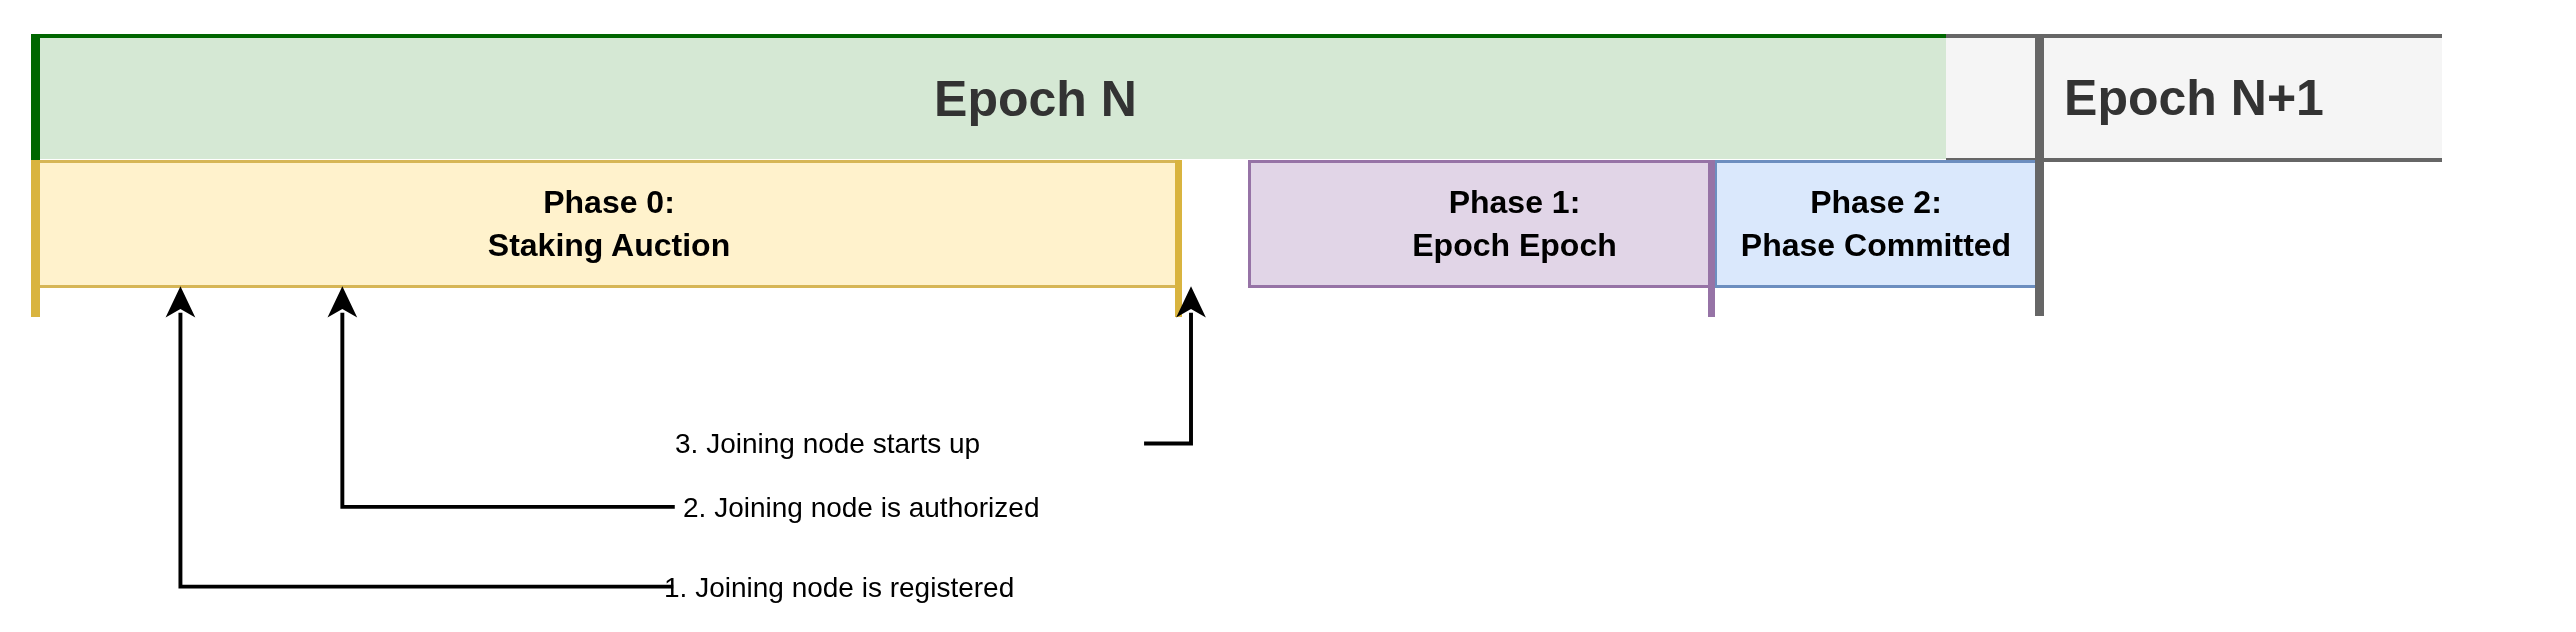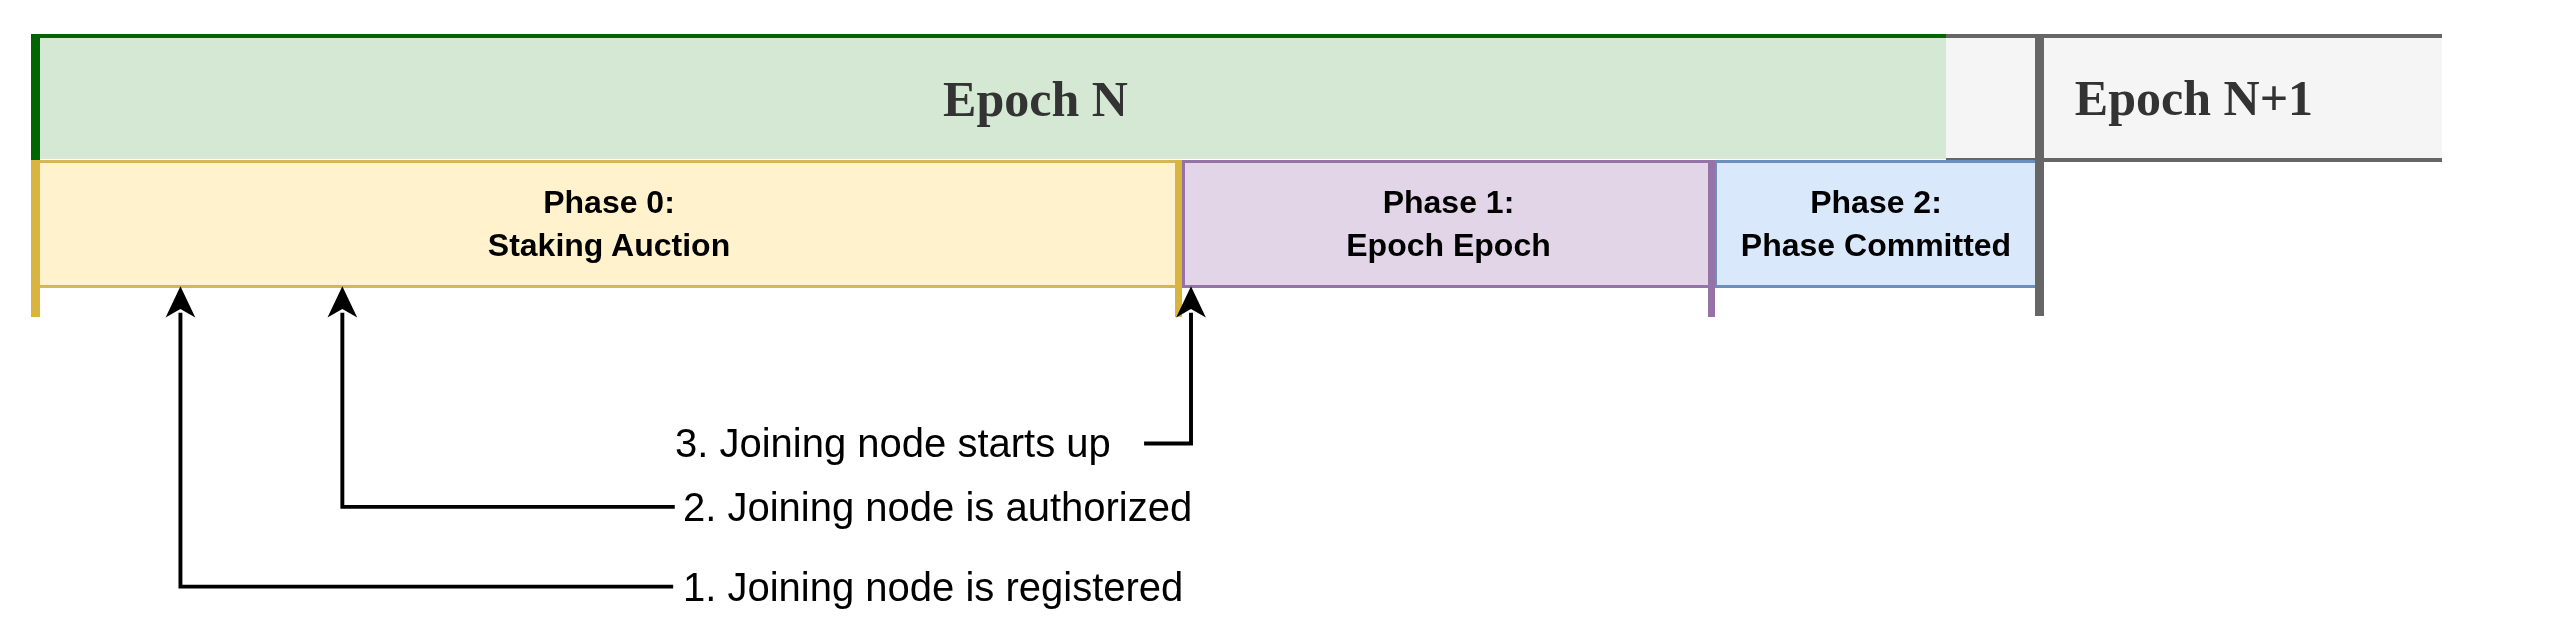--- a/index.html
+++ b/index.html
@@ -31,29 +31,28 @@
     left: 1946px; top: 34px; width: 496px; height: 128px;
     background: var(--epoch-n1-fill, #f5f5f5);
     border-top: 4.7px solid var(--gray-stroke, #666666);
     border-bottom: 4.7px solid var(--gray-stroke, #666666);
   }
   .epoch-label {
     font-size: 50px;
     font-weight: bold;
     color: var(--epoch-text, #333333);
     white-space: nowrap;
-    font-family: Liberation Serif, serif;
   }
   #phase0-box {
     left: 36px; top: 160px; width: 1146px; height: 128px;
     background: var(--phase0-fill, #fff2cc);
     border: 3.9px solid var(--phase0-stroke, #d6b656);
   }
   #phase1-box {
-    left: 1182px; top: 160px; width: 533px; height: 128px;
+    left: 1248px; top: 160px; width: 533px; height: 128px;
     background: var(--phase1-fill, #e1d5e7);
     border: 3.9px solid var(--phase1-stroke, #9673a6);
   }
   #phase2-box {
     left: 1714px; top: 160px; width: 324px; height: 128px;
     background: var(--phase2-fill, #dae8fc);
     border: 3.9px solid var(--phase2-stroke, #6c8ebf);
   }
   .phase-label {
     font-size: 32px;
@@ -80,28 +79,28 @@
   #phase1-end-marker {
     left: 1708px; top: 160px; width: 7px; height: 157px;
     background: var(--phase1-stroke, #9673a6);
   }
   #epoch-boundary-marker {
     left: 2035px; top: 34px; width: 9.4px; height: 282px;
     background: var(--gray-stroke, #666666);
   }
   .ann-label {
     position: absolute;
-    font-size: 40px;
+    font-size: 28px;
     line-height: 41px;
     color: var(--arrow, #000000);
     white-space: nowrap;
   }
   #annotation-label-3 { left: 675px; top: 423px; }
   #annotation-label-2 { left: 683px; top: 487px; text-align: right; }
-  #annotation-label-1 { left: 683px; top: 567px; text-align: center; }
+  #annotation-label-1 { left: 664px; top: 567px; text-align: center; }
   #annotation-arrows {
     position: absolute;
     left: 0; top: 0;
     pointer-events: none;
   }
   .arrow-line {
     stroke: var(--arrow, #000000);
     stroke-width: 5;
     fill: none;
   }

